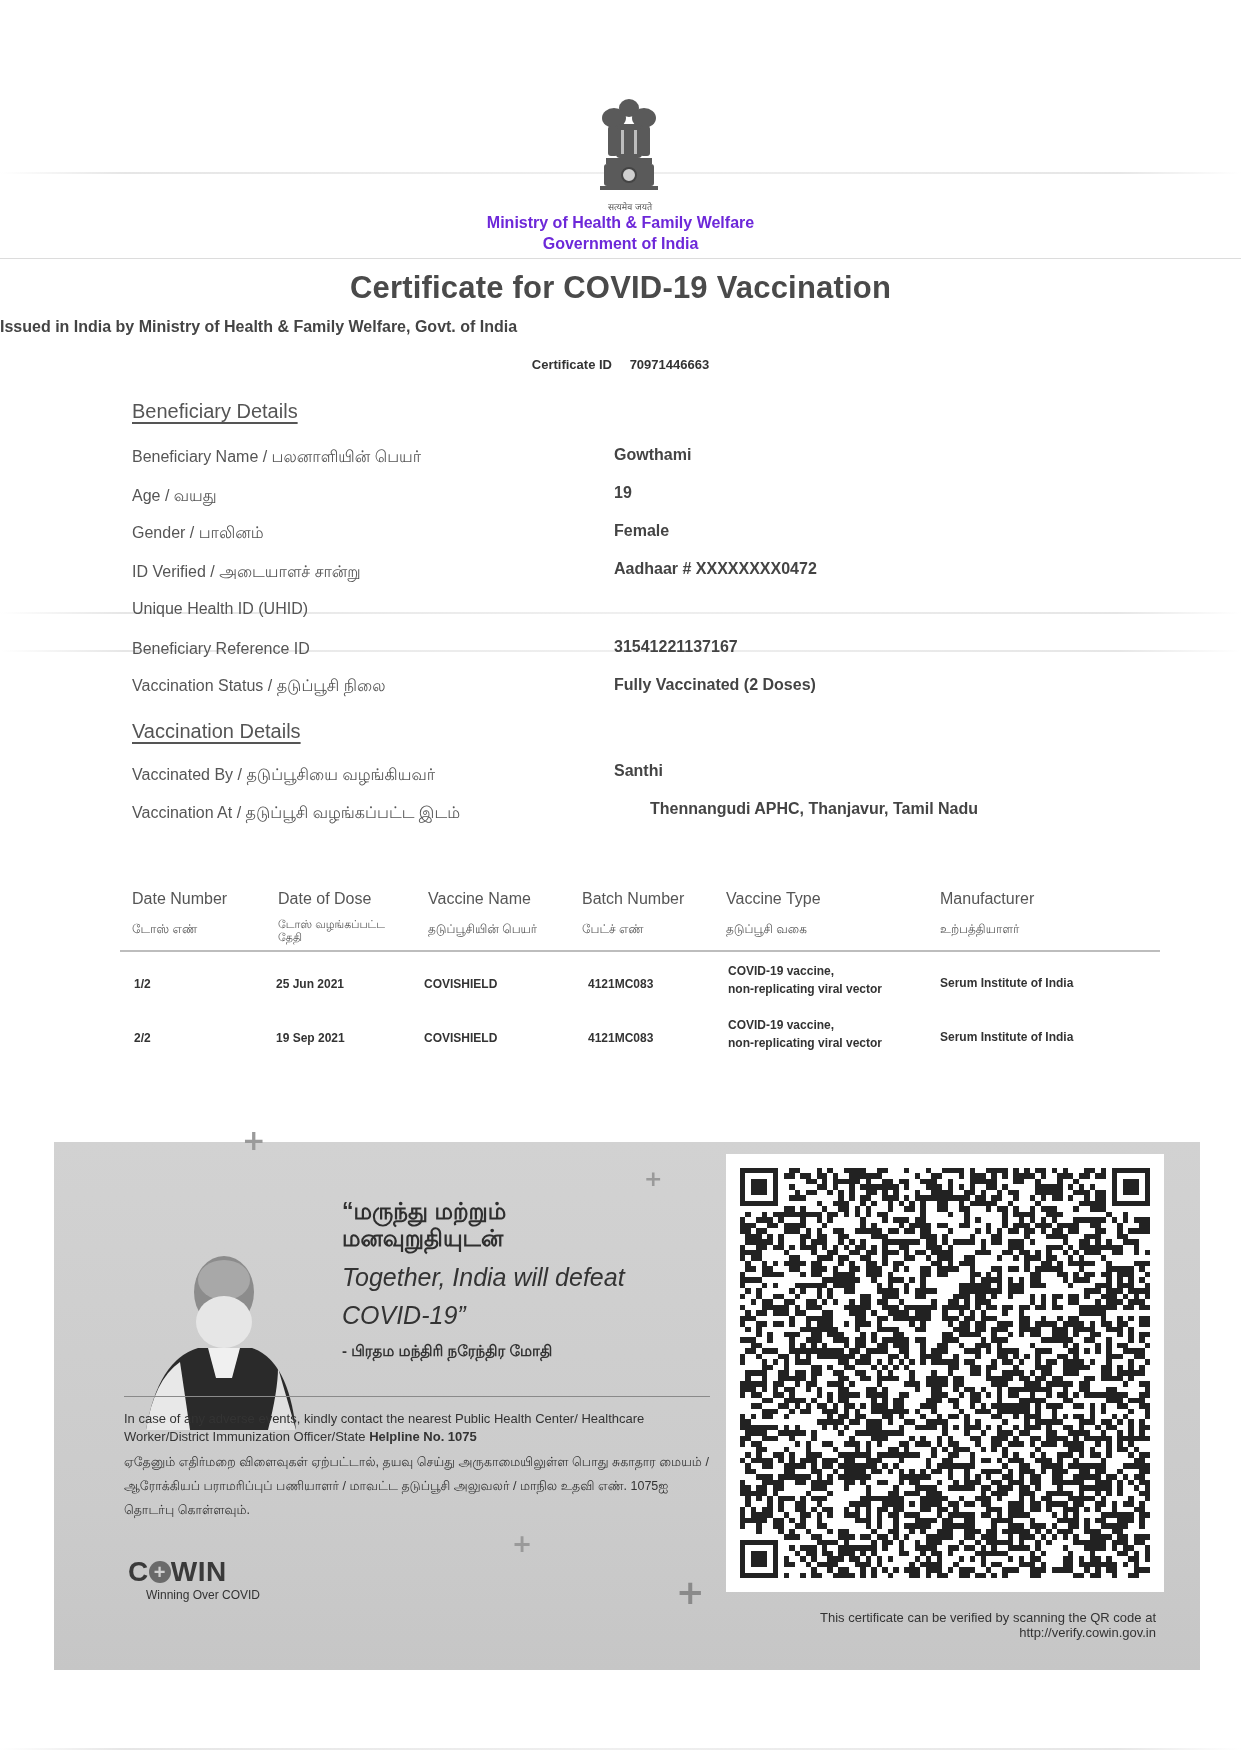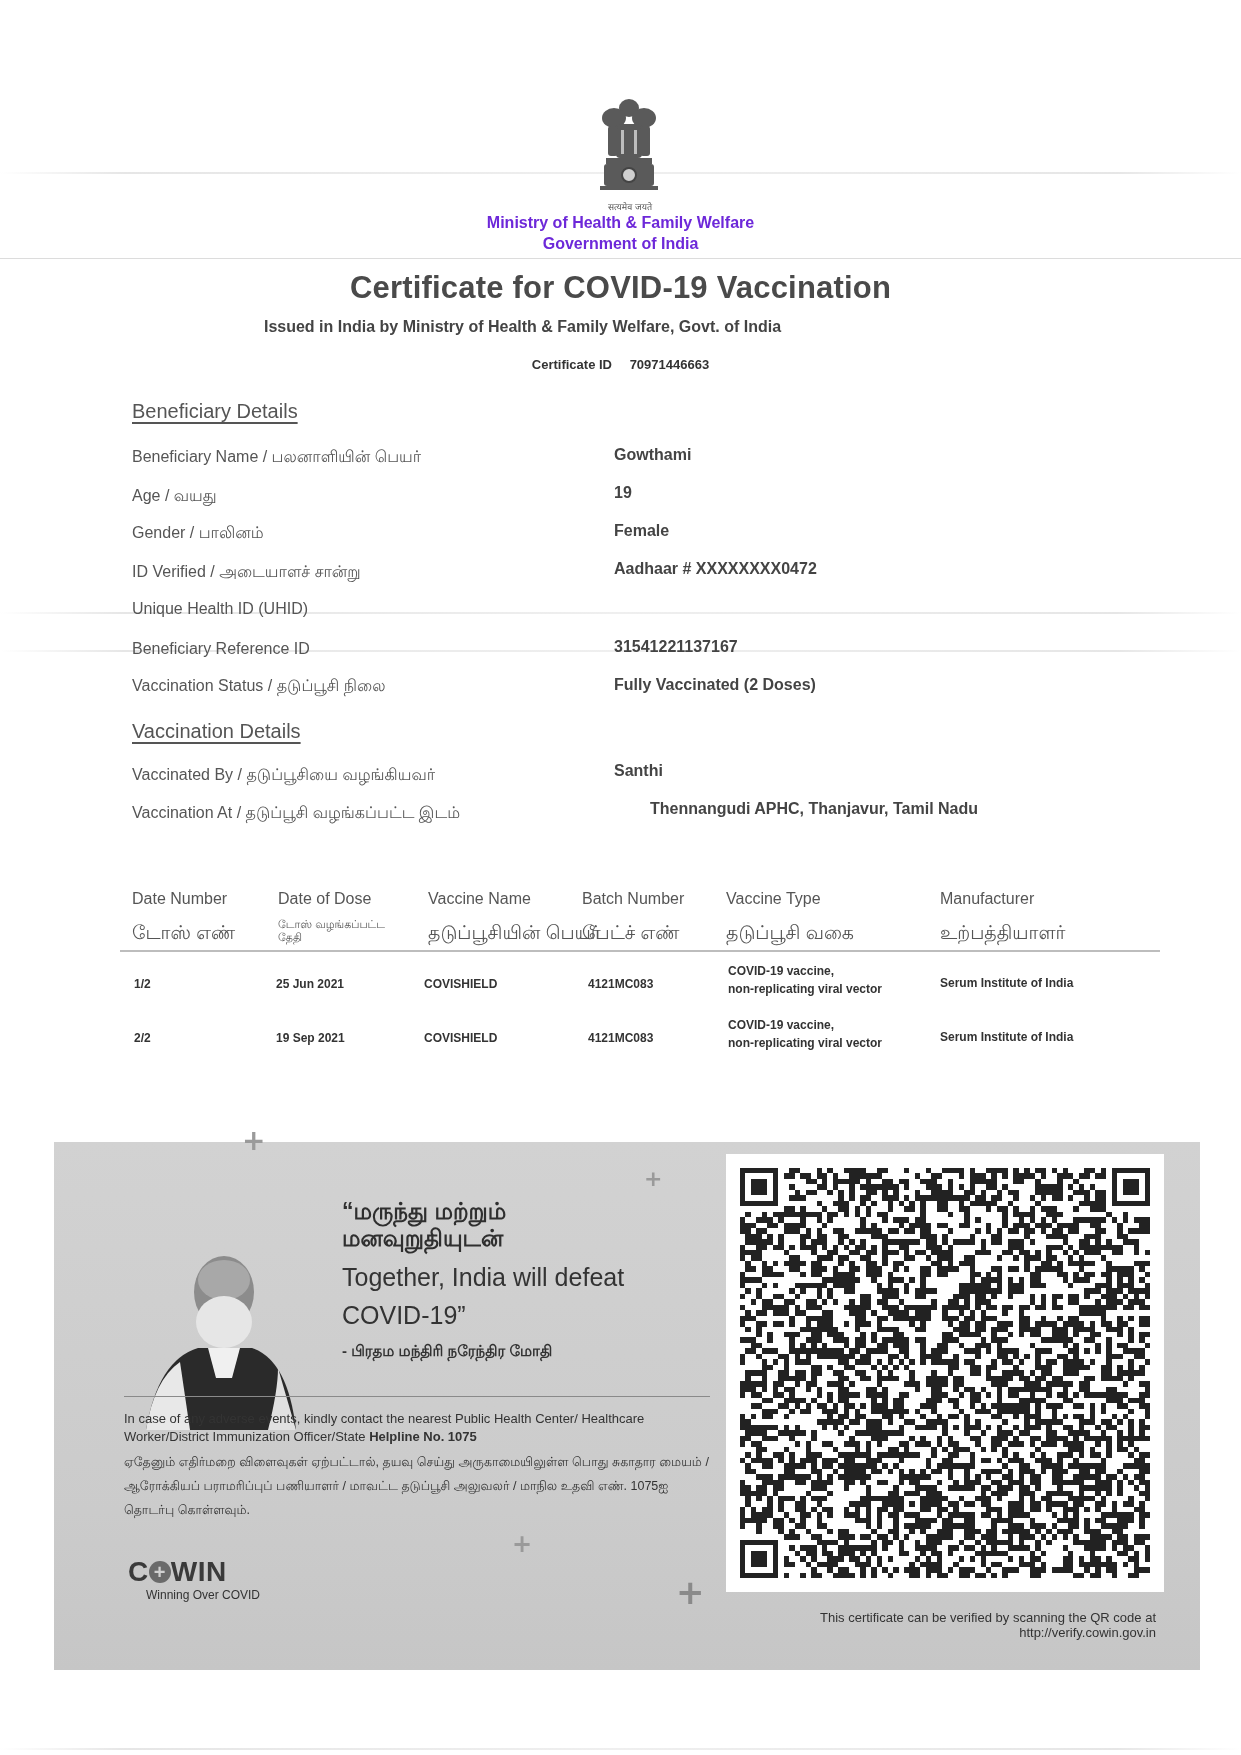--- a/index.html
+++ b/index.html
@@ -7,43 +7,43 @@
          font-family: "Liberation Sans", sans-serif; color: #3a3a3a; }
   .abs { position: absolute; }
   .scan-line { position: absolute; left: 0; width: 1241px; height: 2px;
                background: linear-gradient(to right, transparent, #e6e6e6 10%, #efefef 50%, #e6e6e6 90%, transparent); }
 
   
   #emblem { left: 596px; top: 96px; width: 66px; height: 104px; }
   #emblem-motto { left: 560px; top: 200px; width: 140px; text-align: center; font-size: 9px; color: #555; font-family: "DejaVu Serif", serif; }
   #ministry { left: 0; top: 212px; width: 1241px; text-align: center; font-weight: bold; font-size: 16px; color: #6d28d9; line-height: 21px; }
   #title { left: 0; top: 270px; width: 1241px; text-align: center; font-weight: bold; font-size: 31px; color: #4a4a4a; letter-spacing: 0.2px; }
-  #subtitle { left: 0; top: 318px; width: 1045px; text-align: center; font-size: 16px; color: #444; font-weight: bold; }
+  #subtitle { left: 0; top: 318px; width: 1045px; font-size: 16px; color: #444; font-weight: bold; }
   #cert-id { left: 0; top: 357px; width: 1241px; text-align: center; font-size: 13px; font-weight: bold; color: #333; }
   #cert-id .lbl { margin-right: 14px; }
 
   
   .section-heading { font-size: 20px; color: #555; text-decoration: underline; text-underline-offset: 4px; }
   .row-label { font-size: 16px; color: #555; }
   .row-value { font-size: 16px; font-weight: bold; color: #444; }
 
   
   .th-en { font-size: 16px; color: #555; }
-  .th-ta { font-size: 19px; color: #555; }
+  .th-ta { font-size: 12px; color: #555; }
   .th-ta.small { font-size: 11px; line-height: 13px; }
   .td { font-size: 12px; font-weight: bold; color: #333; }
   #table-rule { left: 120px; top: 950px; width: 1040px; height: 2px; background: #bdbdbd; }
 
   
   #banner { left: 54px; top: 1142px; width: 1146px; height: 528px; background: #cfcfcf;
             background-image: linear-gradient(180deg, #d2d2d2 0%, #cbcbcb 70%, #c6c6c6 100%); }
   .plus { position: absolute; color: #9a9a9a; font-weight: bold; font-family: "DejaVu Sans", sans-serif; }
   #portrait { left: 128px; top: 1250px; width: 170px; height: 180px; }
   #quote-ta { left: 342px; top: 1198px; font-size: 23px; font-weight: bold; color: #2f2f2f; line-height: 27px; width: 300px; }
-  #quote-en { left: 342px; top: 1258px; font-size: 25px; color: #333; line-height: 38px; width: 340px; }
+  #quote-en { left: 342px; top: 1258px; font-size: 25px; color: #333; line-height: 38px; width: 340px; font-style: italic; }
   #quote-author { left: 342px; top: 1342px; font-size: 15px; font-weight: bold; color: #333; }
   #banner-rule { left: 124px; top: 1396px; width: 586px; height: 1px; background: #8a8a8a; }
   #adverse-en { left: 124px; top: 1410px; width: 590px; font-size: 13px; color: #333; line-height: 18px; }
   #adverse-ta { left: 124px; top: 1450px; width: 590px; font-size: 12.5px; color: #333; line-height: 24px; }
   #cowin-logo { left: 128px; top: 1556px; font-size: 28px; font-weight: bold; color: #3a3a3a; letter-spacing: 0.5px; }
   #cowin-tag { left: 146px; top: 1588px; font-size: 12px; color: #333; }
   #qr-box { left: 726px; top: 1154px; width: 438px; height: 438px; background: #fff; }
   #qr { left: 740px; top: 1168px; width: 410px; height: 410px; }
   #verify-text { left: 700px; top: 1610px; width: 456px; text-align: right; font-size: 13px; color: #333; line-height: 15px; }
 </style>

